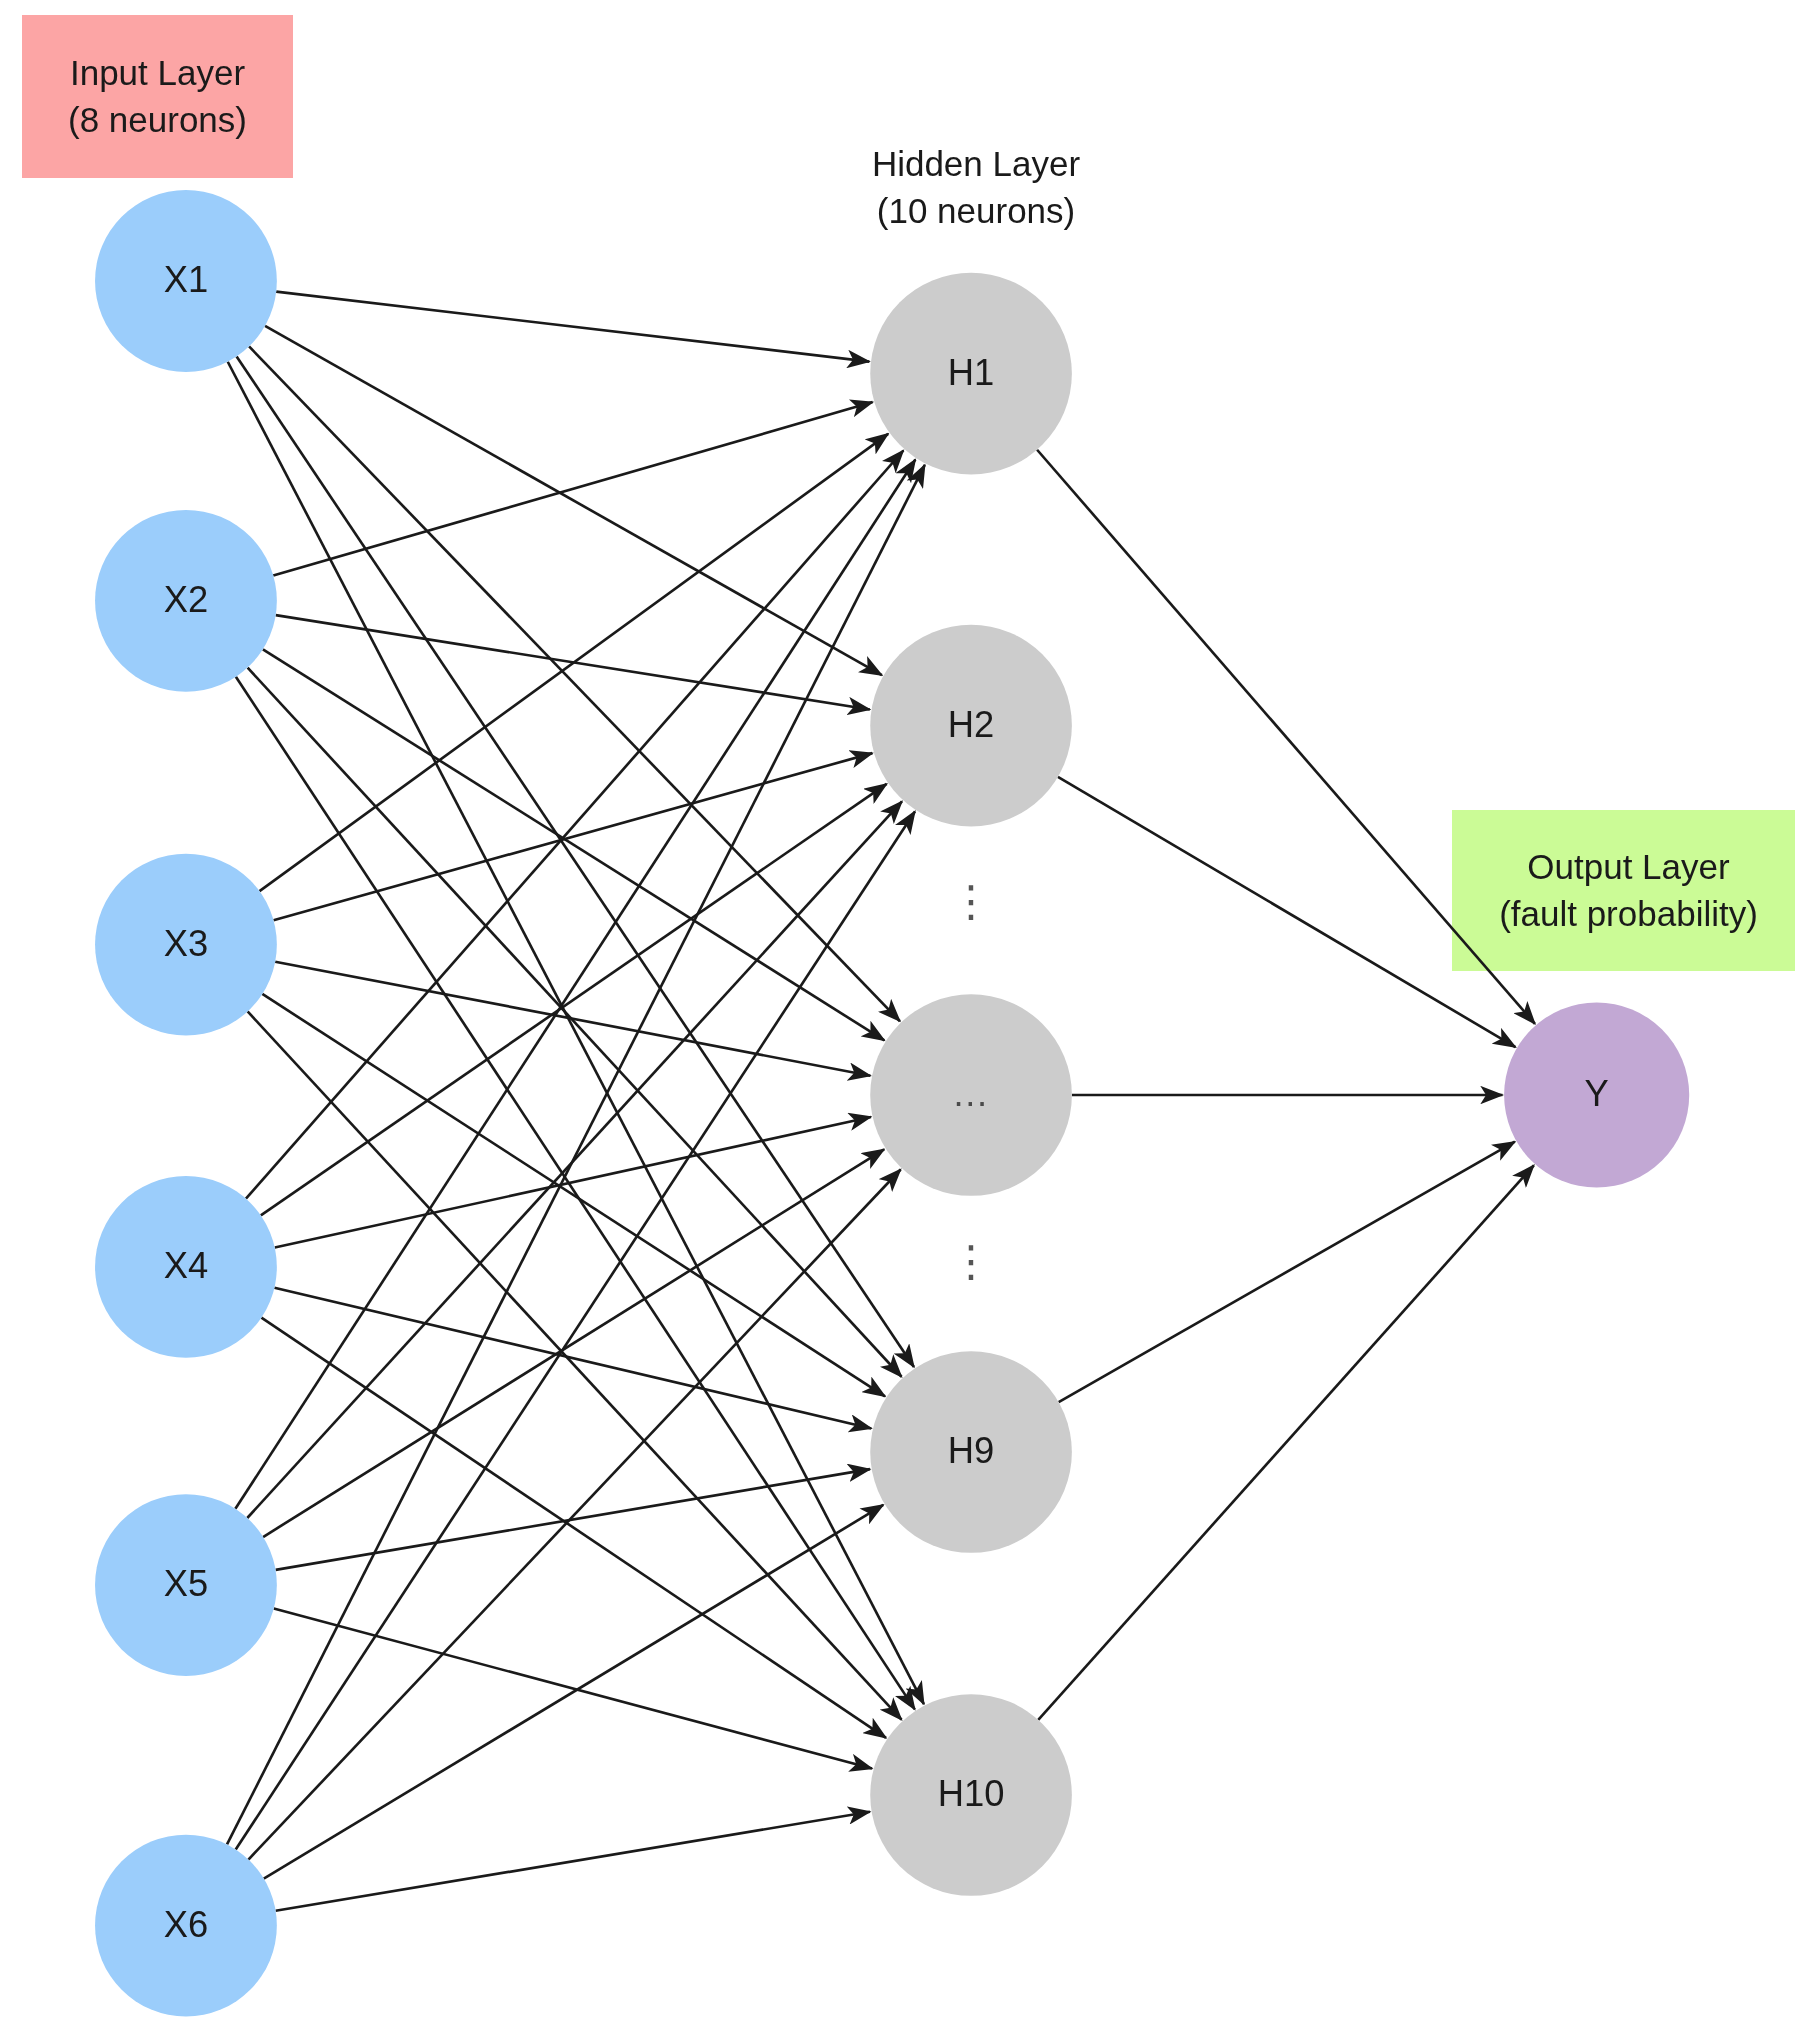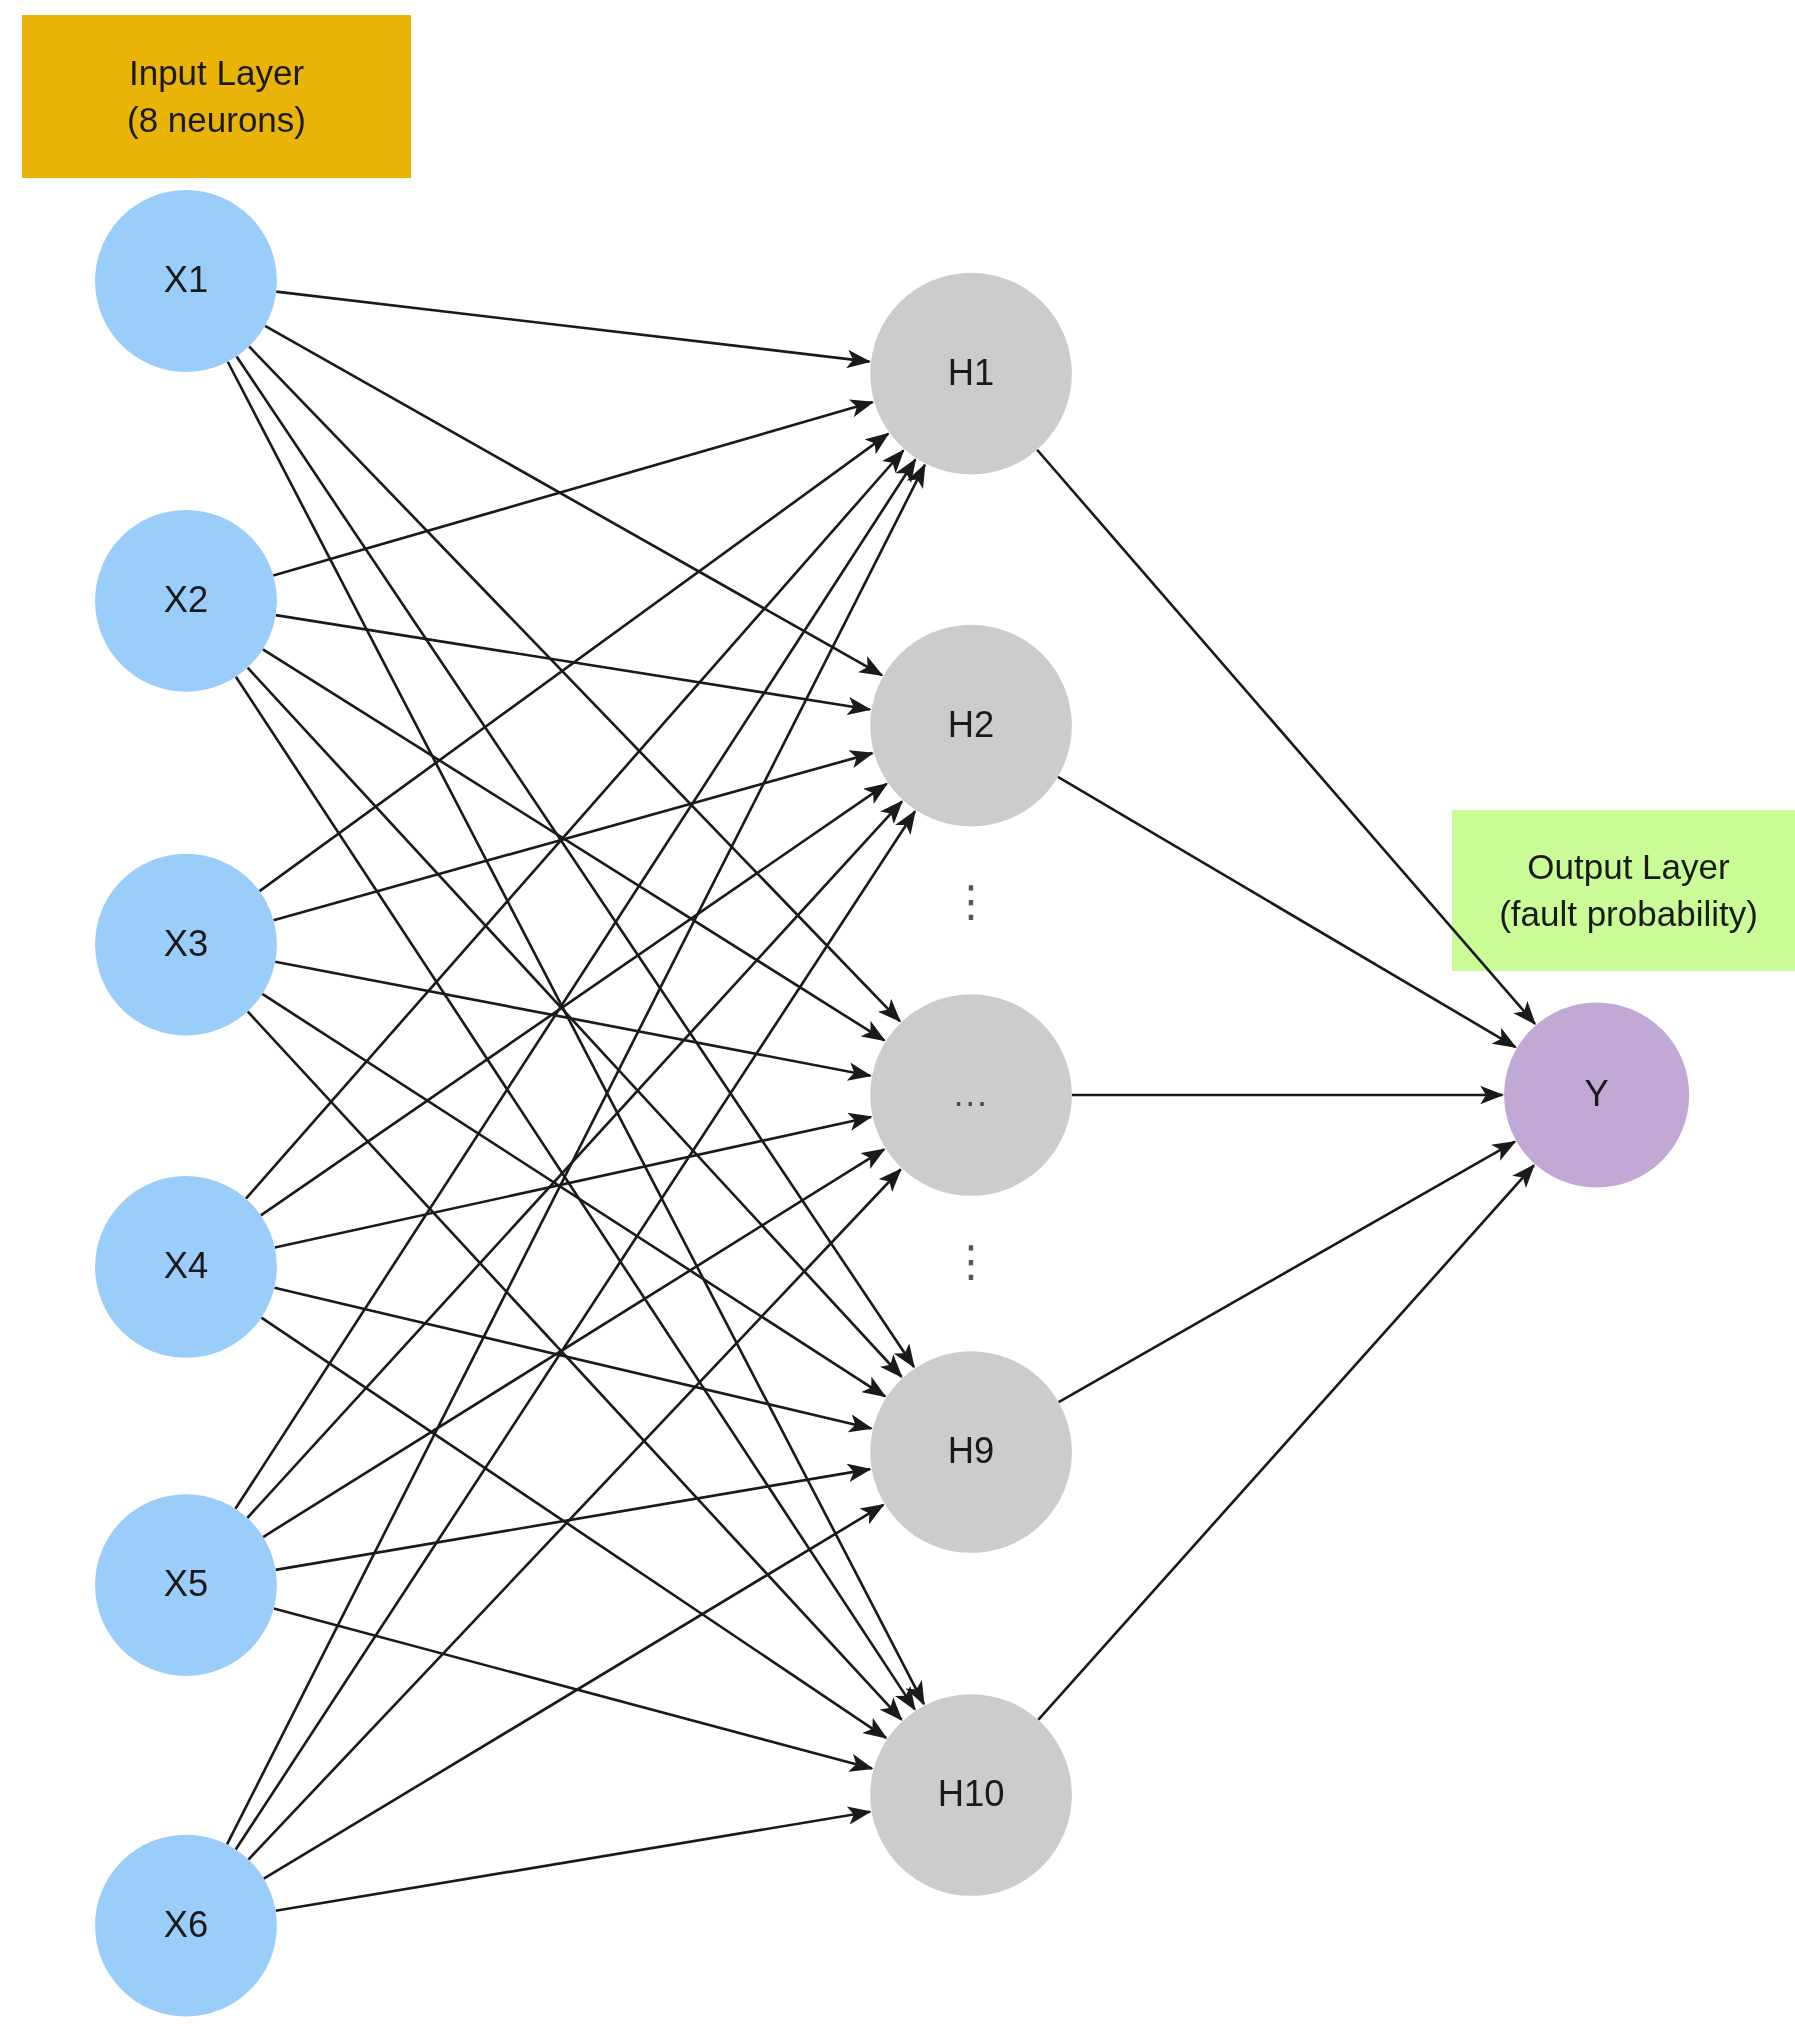--- a/index.html
+++ b/index.html
@@ -67,23 +67,23 @@
     text-align: center;
     font-size: 35px;
     line-height: 1.33;
     color: #1a1a1a;
     font-family: "Liberation Sans", sans-serif;
   }
   .layer-box .ln { display: block; white-space: nowrap; }
   #input-layer-box {
     left: 22px;
     top: 15px;
-    width: 389px;
+    width: 271px;
     height: 163px;
-    background: #eab308;
+    background: #fca5a5;
   }
   #output-layer-box {
     left: 1452px;
     top: 810px;
     width: 353px;
     height: 161px;
     background: #CBFB96;
   }
   #hidden-layer-caption {
     position: absolute;
@@ -101,20 +101,24 @@
 </head>
 <body>
 
 <div id="diagram-root">
 
   <div class="layer-box" id="input-layer-box">
     <span class="ln">Input Layer</span>
     <span class="ln">(8 neurons)</span>
   </div>
 
+  <div id="hidden-layer-caption">
+    <span class="ln">Hidden Layer</span>
+    <span class="ln">(10 neurons)</span>
+  </div>
 
   <div class="layer-box" id="output-layer-box">
     <span class="ln">Output Layer</span>
     <span class="ln">(fault probability)</span>
   </div>
 
   <svg class="net" viewBox="0 0 2172 2466" xmlns="http://www.w3.org/2000/svg">
     <defs>
       <marker id="arrowhead" markerWidth="9" markerHeight="7" refX="8.4" refY="3.5" orient="auto" markerUnits="strokeWidth">
         <path d="M0,0 L9,3.5 L0,7 L2.2,3.5 Z" fill="#1a1a1a"></path>

